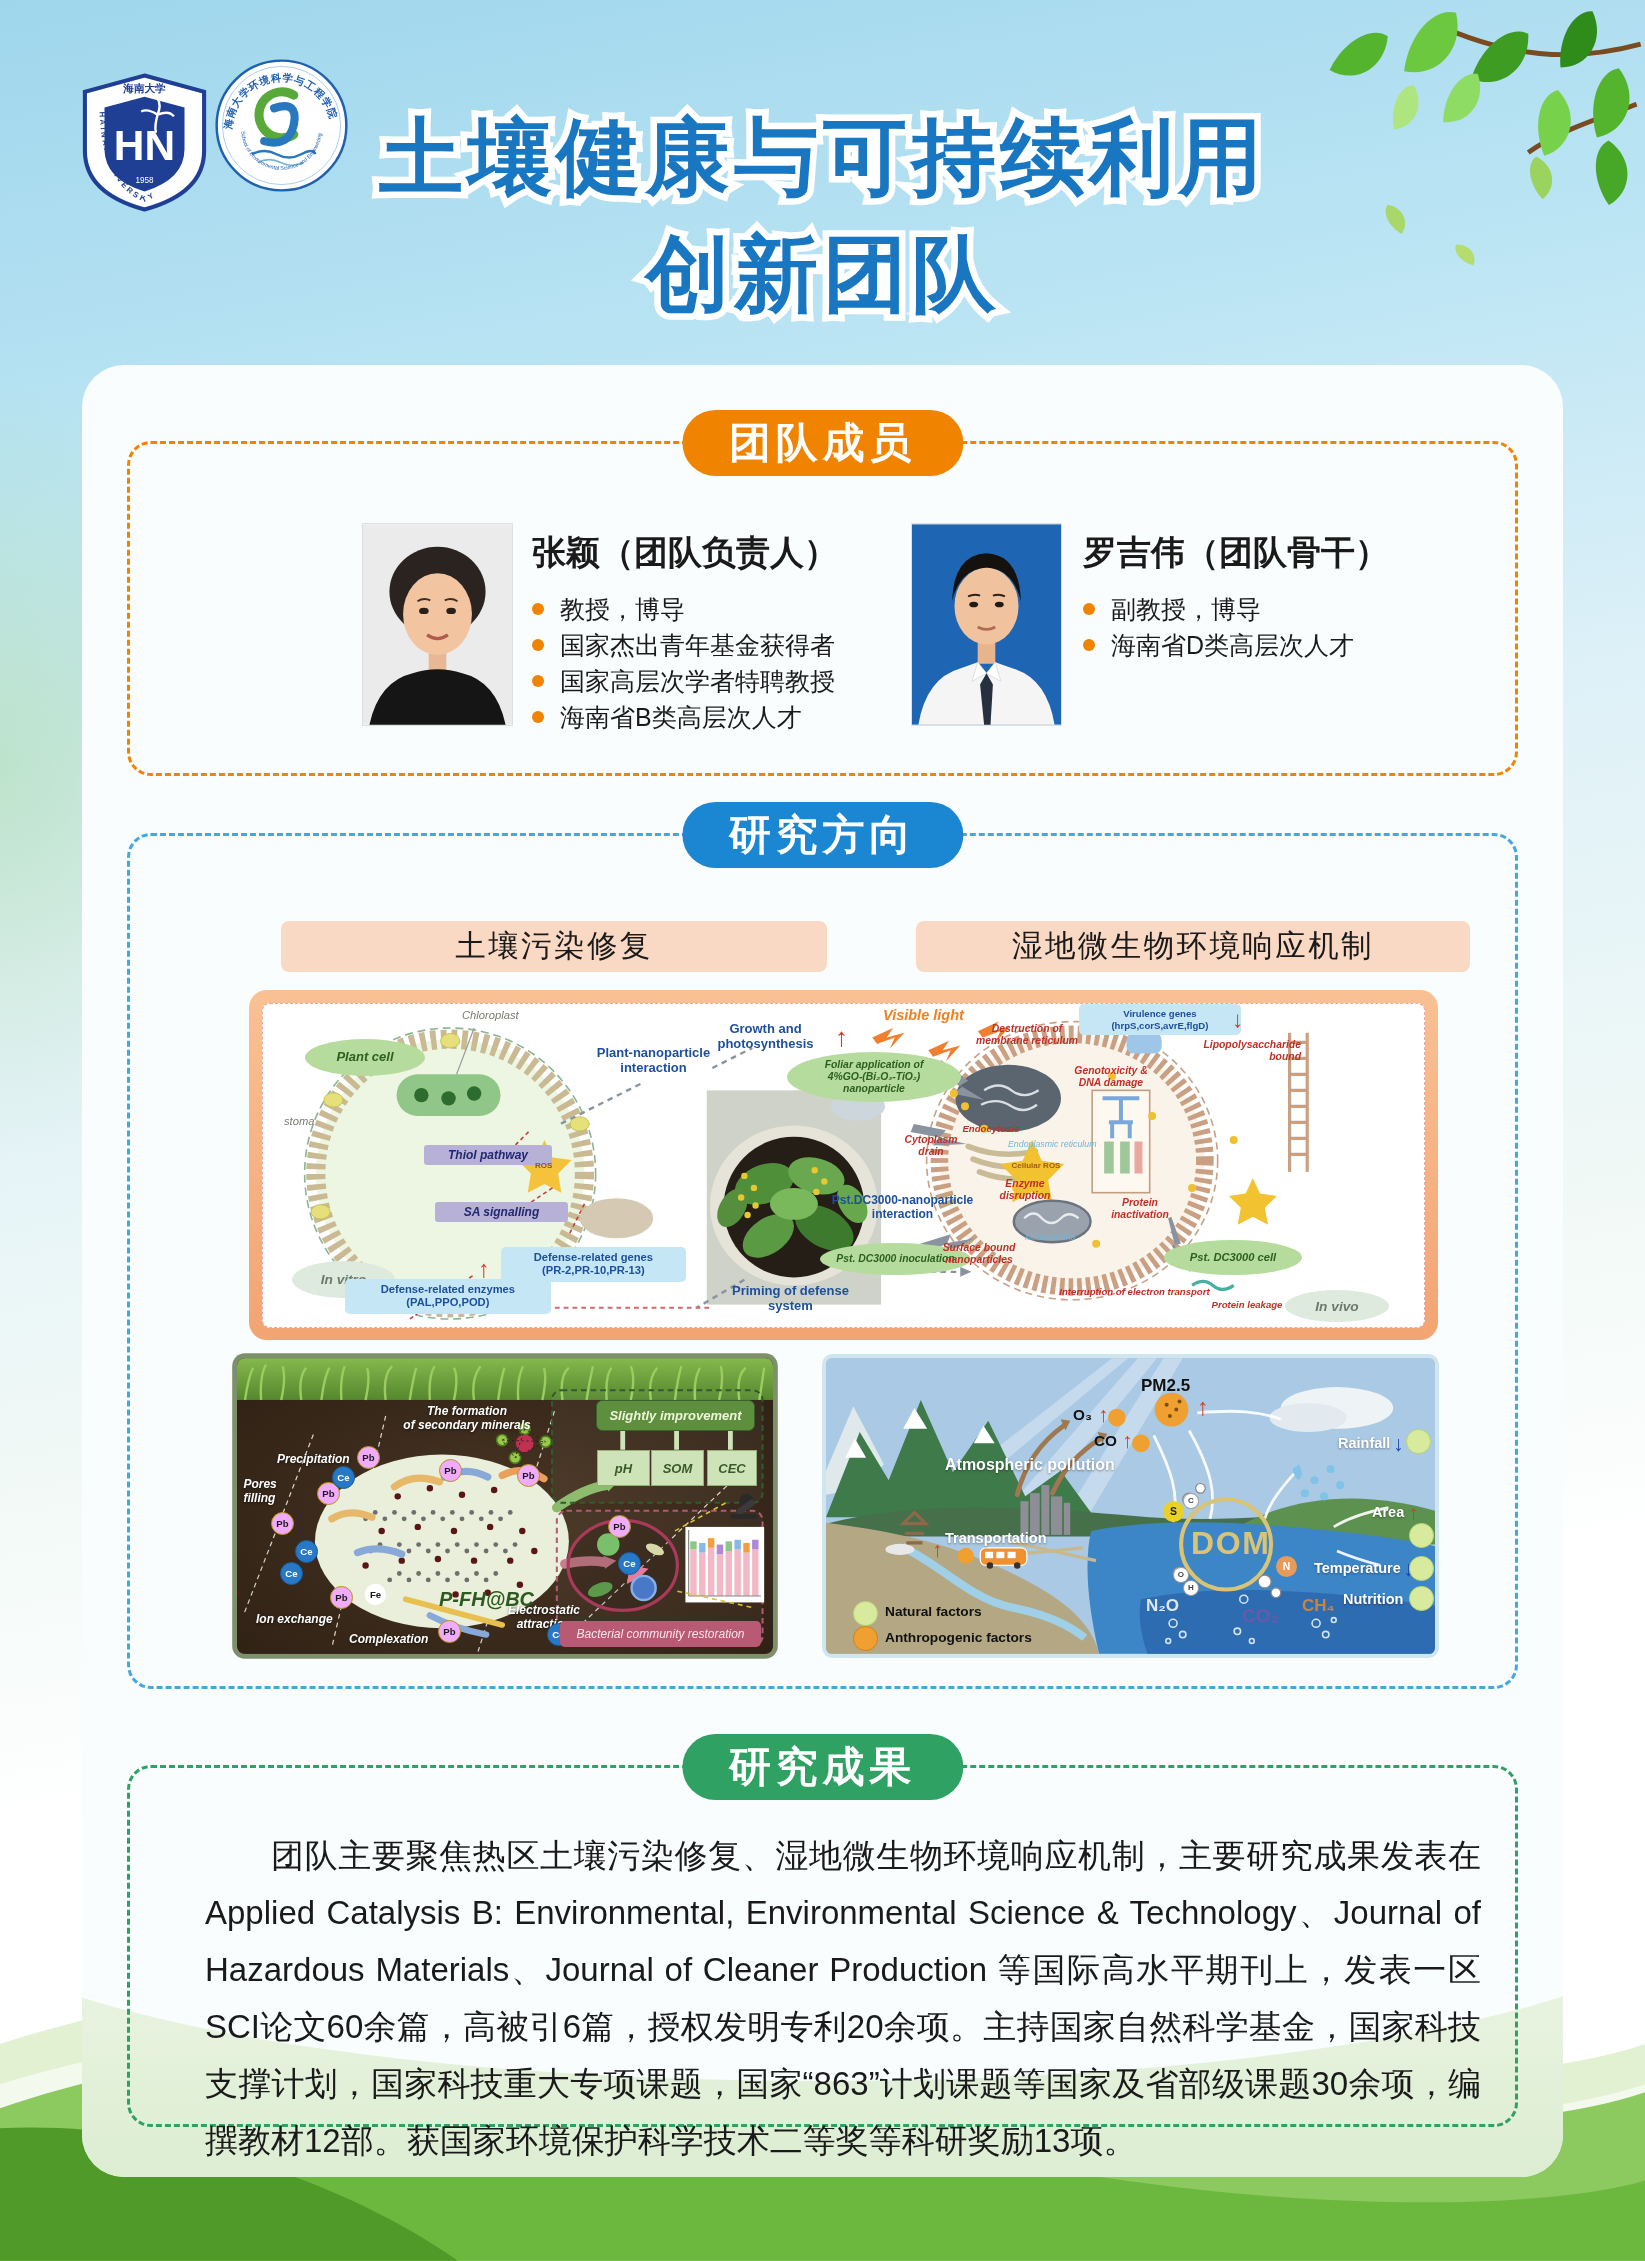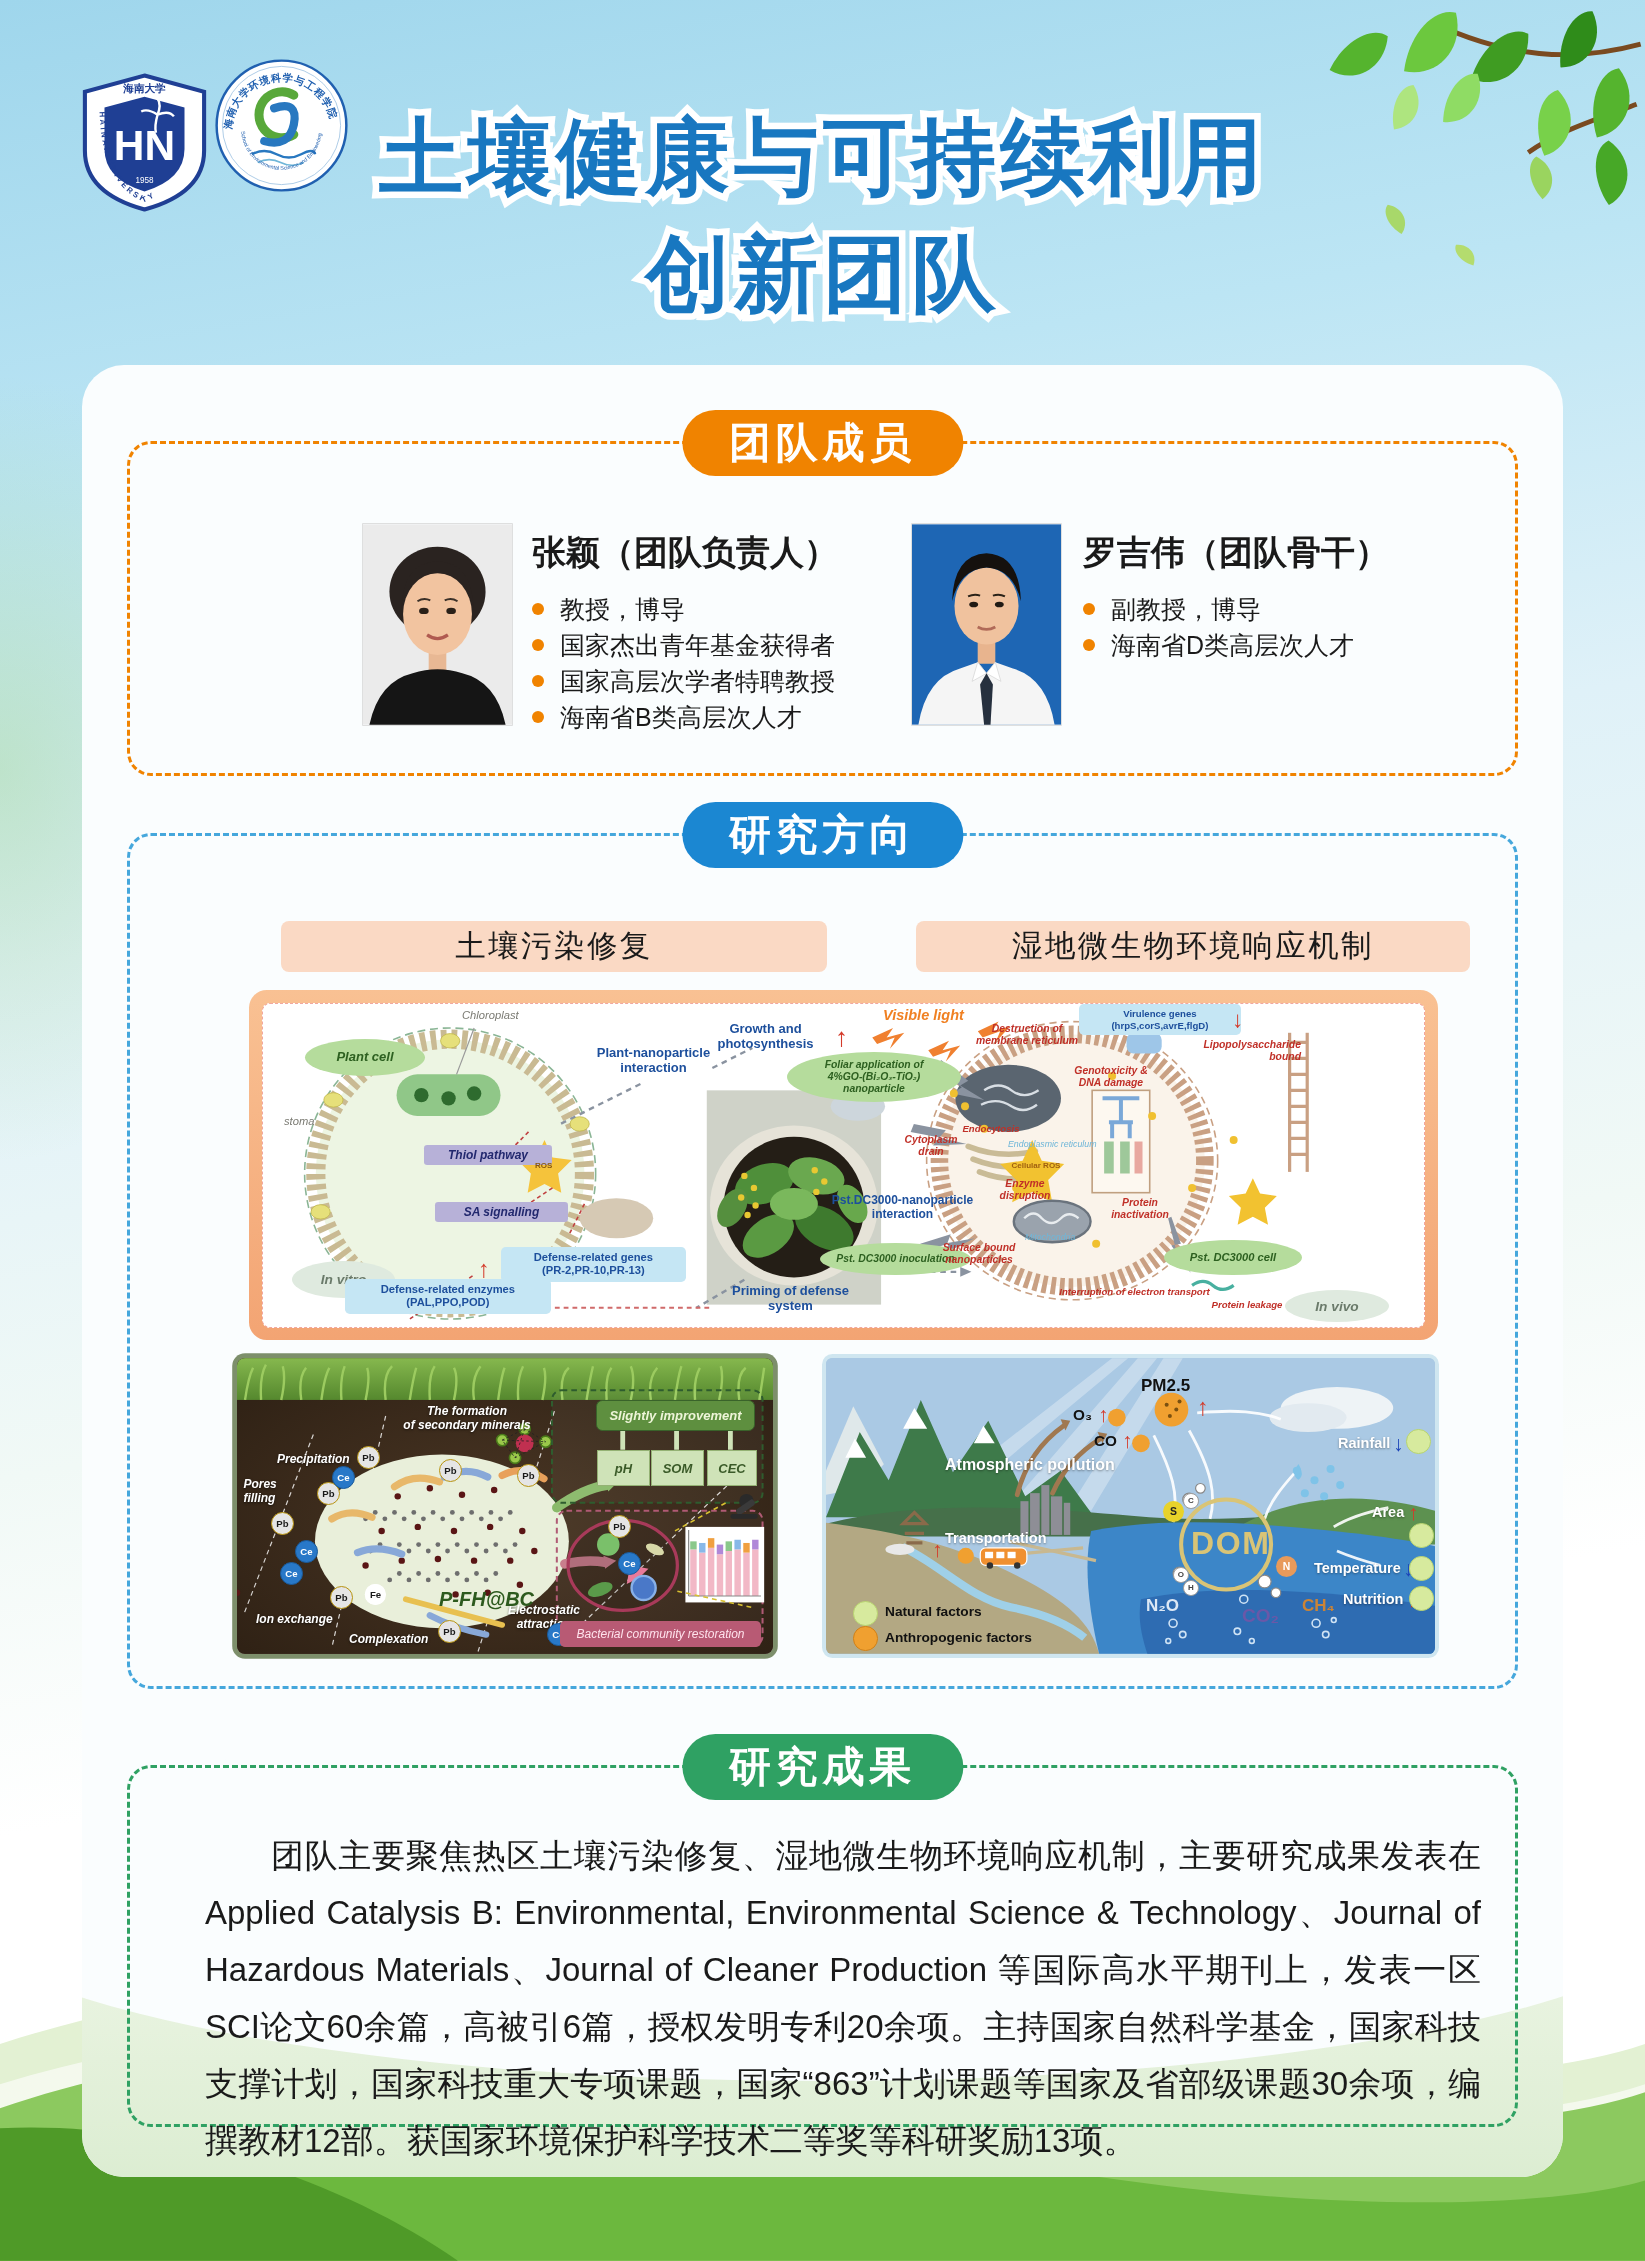--- a/index.html
+++ b/index.html
@@ -65,21 +65,21 @@
   .arr-blue{color:#1c44b8;}
   .lbl-orange{color:#f08022;font-style:italic;font-weight:bold;font-size:14.5px;}
   .lbl-cyan{color:#6fb6d8;font-size:8.8px;font-style:italic;}
   
   .fig2{position:absolute;left:237px;top:1358px;width:536px;height:296px;z-index:4;border-radius:8px;
     overflow:hidden;box-shadow:0 0 0 4.8px #7d8f6b;}
   .f2l{position:absolute;color:#fff;font-style:italic;font-weight:bold;font-size:12px;line-height:1.15;
     text-shadow:0 0.8px 2.4px rgba(0,0,0,.6);z-index:6;}
   .chip{position:absolute;width:21px;height:21px;border-radius:50%;display:flex;align-items:center;
     justify-content:center;font-size:9.6px;font-weight:bold;z-index:6;}
-  .chip-pb{background:#e5e5e5;color:#1a1a1a;border:0.8px solid #b89410;}
+  .chip-pb{background:#f0abfc;color:#1a1a1a;border:0.8px solid #b89410;}
   .chip-ce{background:#2878c8;color:#fff;border:0.8px solid #1a5a9a;}
   .chip-fe{background:#ffffff;color:#1a1a1a;}
   .flag{position:absolute;background:#cfe3b8;border:0.8px solid #94b274;color:#3a5a28;font-style:italic;
     font-weight:bold;font-size:13px;display:flex;align-items:center;justify-content:center;z-index:6;}
   .f2-greenbox{position:absolute;background:#5e8f3f;border:0.8px solid #39632a;border-radius:6.4px;color:#eef5d8;
     font-style:italic;font-weight:bold;font-size:13px;display:flex;align-items:center;justify-content:center;z-index:6;}
   .f2-pinkbox{position:absolute;background:#b85a74;border-radius:4.8px;color:#ffe2ec;font-style:italic;
     font-size:12px;display:flex;align-items:center;justify-content:center;z-index:6;}
   .pfhbc{position:absolute;color:#2d5a1e;font-style:italic;font-weight:bold;font-size:20px;z-index:6;}
   

